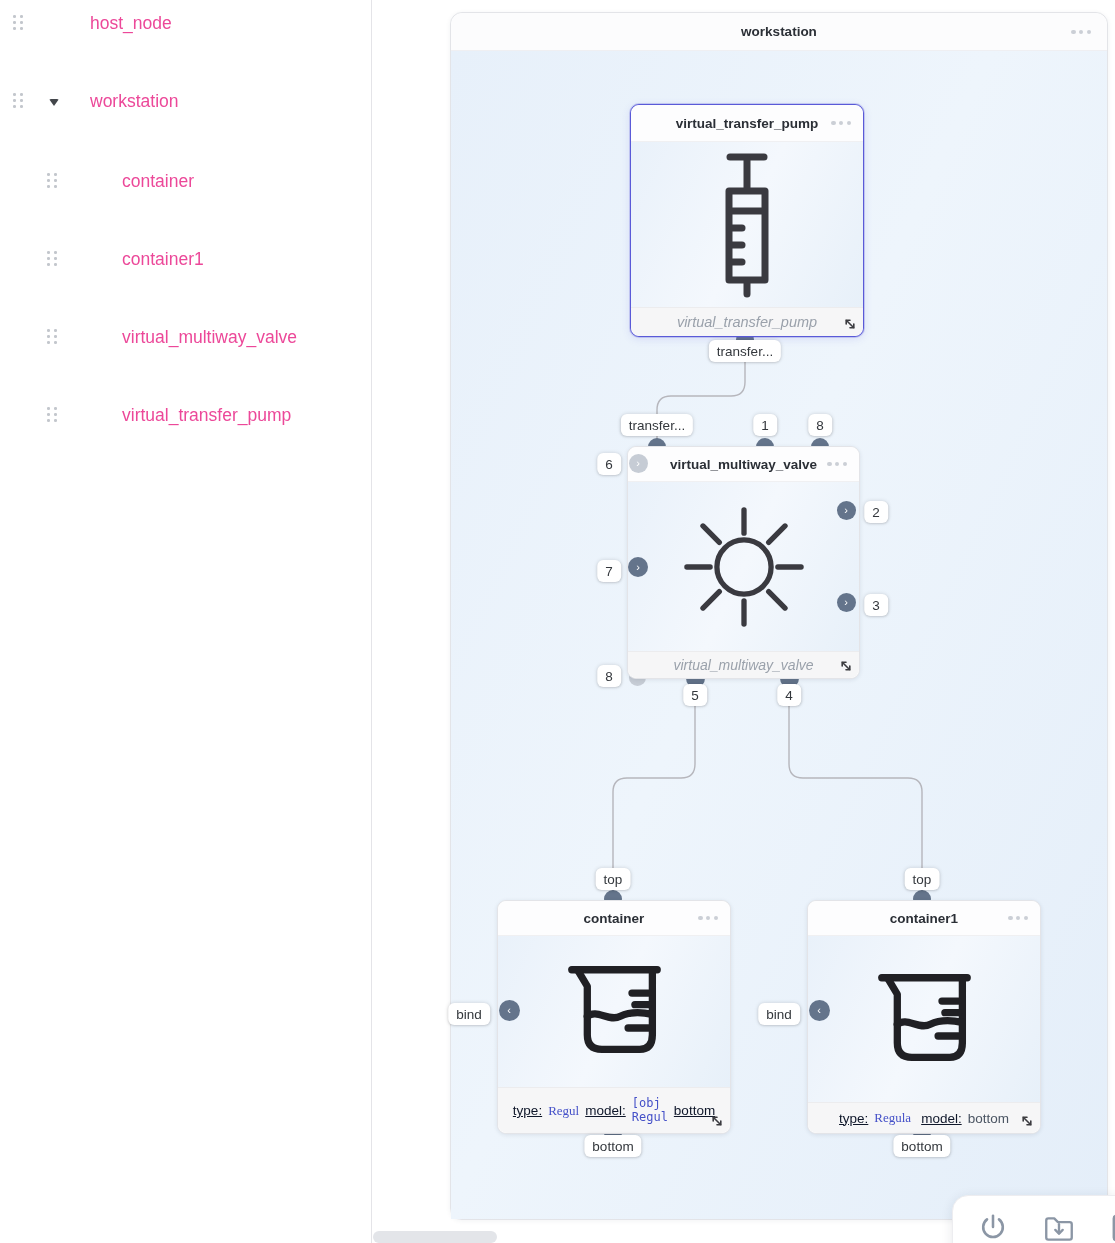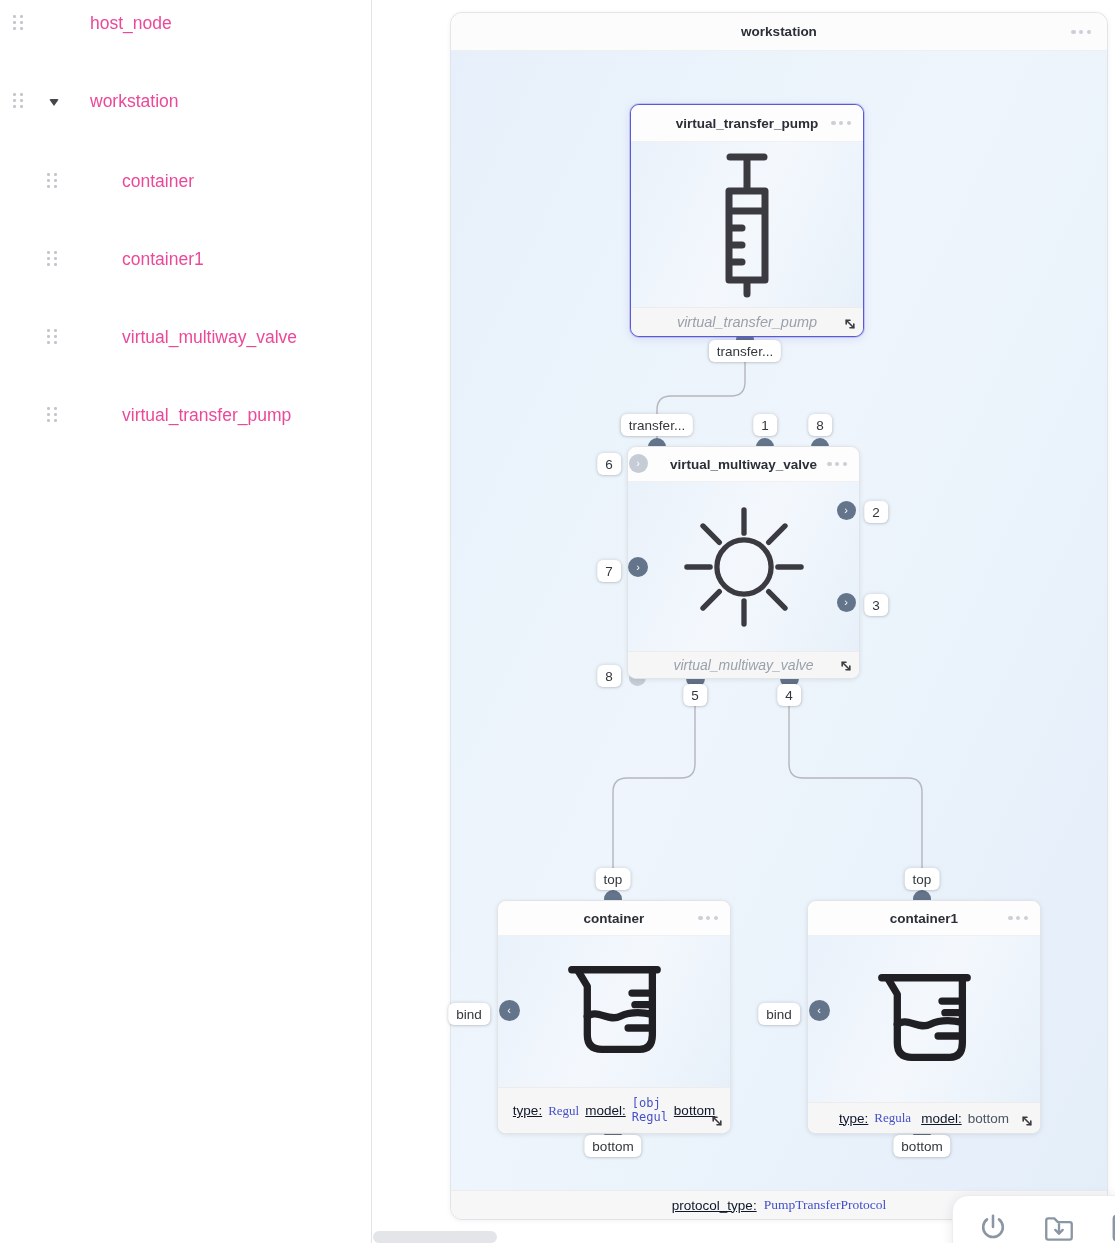--- a/index.html
+++ b/index.html
@@ -124,24 +124,20 @@
 <div class="panel">
   <div class="panel-header">
     <span class="panel-title">workstation</span>
     <span class="dots3">
         <i></i>
         <i></i>
         <i></i>
       </span>
   </div>
   <div class="panel-body"></div>
-  <div class="panel-footer">
-    <span class="flabel">protocol_type:</span>
-    <span class="fmono" style="font-size:13.5px;">PumpTransferProtocol</span>
-  </div>
 </div>
 
 <svg class="wires">
   <path d="M745 341 V382 Q745 396 731 396 H671 Q657 396 657 410 V446" fill="none" stroke="#b6b6bc" stroke-width="1.4"></path>
   <path d="M695 679 V764 Q695 778 681 778 H627 Q613 778 613 792 V897" fill="none" stroke="#b6b6bc" stroke-width="1.4"></path>
   <path d="M789 679 V764 Q789 778 803 778 H908 Q922 778 922 792 V897" fill="none" stroke="#b6b6bc" stroke-width="1.4"></path>
 </svg>
 
 <div class="node selected" style="left:630px;top:104px;width:232px;height:231px;">
   <div class="node-header" style="height:36px;">

